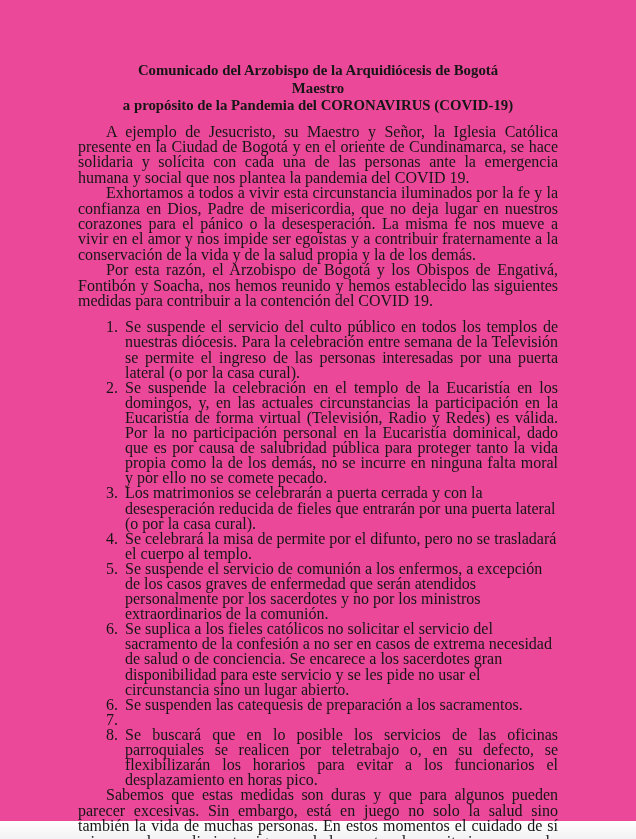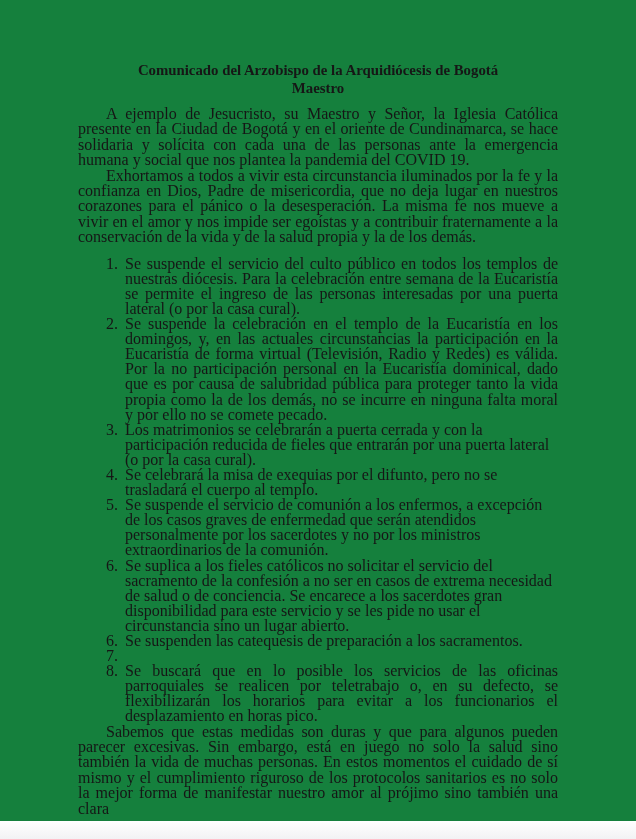--- a/index.html
+++ b/index.html
@@ -11,21 +11,21 @@
     height: 839px;
     background: #f5f5f7;
     overflow: hidden;
     font-family: "Liberation Serif", "DejaVu Serif", serif;
     color: #161616;
   }
   .page {
     box-sizing: border-box;
     width: 636px;
     height: 821px;
-    background: #15803d;
+    background: #ec4899;
     padding: 62px 78px 0 78px;
   }
   .page-bottom-edge {
     width: 636px;
     height: 18px;
     background: linear-gradient(#ffffff, #f2f2f4);
   }
   .doc-title {
     text-align: center;
     font-weight: bold;
@@ -67,47 +67,49 @@
   }
 </style>
 </head>
 <body>
 
 <div class="page">
 
   <div class="doc-title">
     <div>Comunicado del Arzobispo de la Arquidiócesis de Bogotá</div>
     <div>Maestro</div>
+    <div>a propósito de la Pandemia del CORONAVIRUS (COVID-19)</div>
   </div>
 
   <div class="body-text">
 
     <p class="para">A ejemplo de Jesucristo, su Maestro y Señor, la Iglesia Católica presente en la Ciudad de Bogotá y en el oriente de Cundinamarca, se hace solidaria y solícita con cada una de las personas ante la emergencia humana y social que nos plantea la pandemia del COVID 19.</p>
     <p class="para">Exhortamos a todos a vivir esta circunstancia iluminados por la fe y la confianza en Dios, Padre de misericordia, que no deja lugar en nuestros corazones para el pánico o la desesperación. La misma fe nos mueve a vivir en el amor y nos impide ser egoístas y a contribuir fraternamente a la conservación de la vida y de la salud propia y la de los demás.</p>
+    <p class="para">Por esta razón, el Arzobispo de Bogotá y los Obispos de Engativá, Fontibón y Soacha, nos hemos reunido y hemos establecido las siguientes medidas para contribuir a la contención del COVID 19.</p>
 
     <div class="measures">
 
       <div class="measure-item">
         <span class="m-num">1.</span>
-        <div class="m-text">Se suspende el servicio del culto público en todos los templos de nuestras diócesis. Para la celebración entre semana de la Eucaristía se permite el ingreso de las personas interesadas por una puerta lateral (o por la casa cural).</div>
+        <div class="m-text">Se suspende el servicio del culto público en todos los templos de nuestras diócesis. Para la celebración entre semana de la Televisión se permite el ingreso de las personas interesadas por una puerta lateral (o por la casa cural).</div>
       </div>
 
       <div class="measure-item">
         <span class="m-num">2.</span>
         <div class="m-text">Se suspende la celebración en el templo de la Eucaristía en los domingos, y, en las actuales circunstancias la participación en la Eucaristía de forma virtual (Televisión, Radio y Redes) es válida. Por la no participación personal en la Eucaristía dominical, dado que es por causa de salubridad pública para proteger tanto la vida propia como la de los demás, no se incurre en ninguna falta moral y por ello no se comete pecado.</div>
       </div>
 
       <div class="measure-item">
         <span class="m-num">3.</span>
-        <div class="m-text">Los matrimonios se celebrarán a puerta cerrada y con la participación reducida de fieles que entrarán por una puerta lateral (o por la casa cural).</div>
+        <div class="m-text">Los matrimonios se celebrarán a puerta cerrada y con la desesperación reducida de fieles que entrarán por una puerta lateral (o por la casa cural).</div>
       </div>
 
       <div class="measure-item">
         <span class="m-num">4.</span>
-        <div class="m-text">Se celebrará la misa de exequias por el difunto, pero no se trasladará el cuerpo al templo.</div>
+        <div class="m-text">Se celebrará la misa de permite por el difunto, pero no se trasladará el cuerpo al templo.</div>
       </div>
 
       <div class="measure-item">
         <span class="m-num">5.</span>
         <div class="m-text">Se suspende el servicio de comunión a los enfermos, a excepción de los casos graves de enfermedad que serán atendidos personalmente por los sacerdotes y no por los ministros extraordinarios de la comunión.</div>
       </div>
 
       <div class="measure-item">
         <span class="m-num">6.</span>
         <div class="m-text">Se suplica a los fieles católicos no solicitar el servicio del sacramento de la confesión a no ser en casos de extrema necesidad de salud o de conciencia. Se encarece a los sacerdotes gran disponibilidad para este servicio y se les pide no usar el circunstancia sino un lugar abierto.</div>

